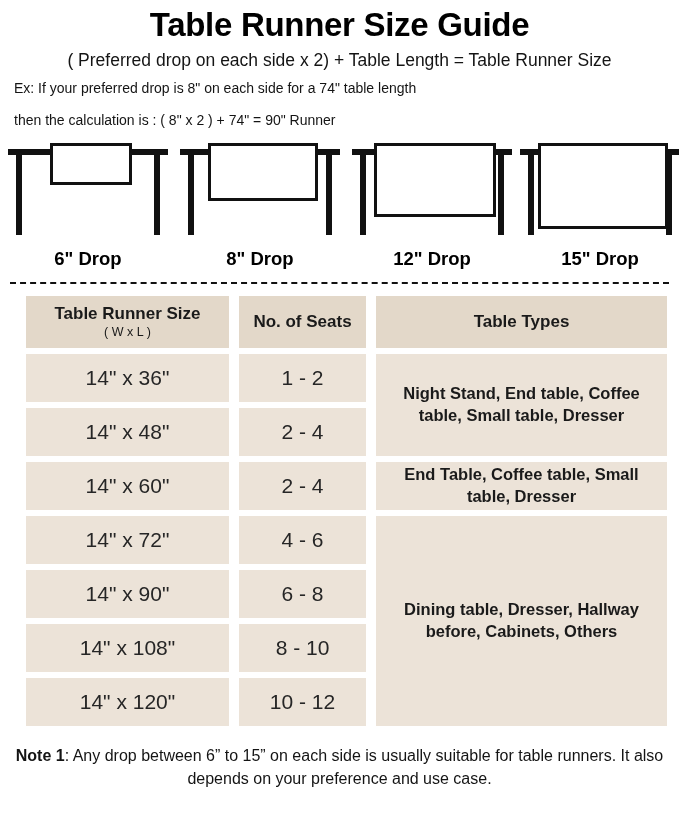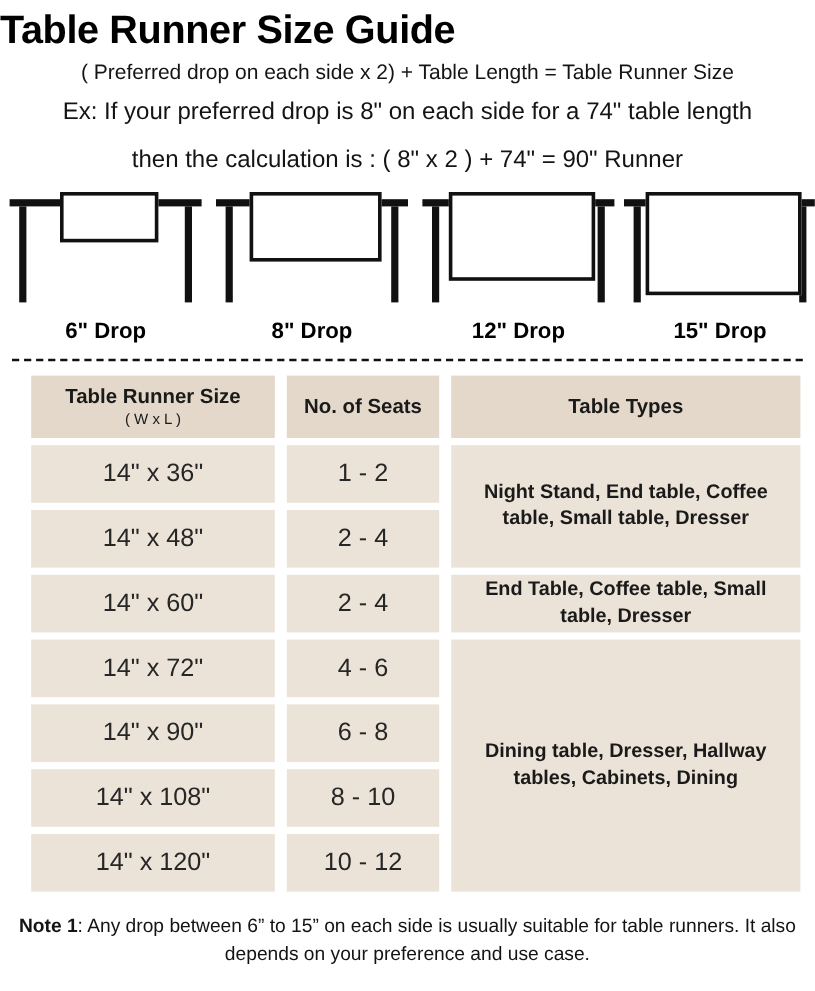--- a/index.html
+++ b/index.html
@@ -16,36 +16,35 @@
   }
   .page {
     width: 679px;
     height: 826px;
     position: relative;
     box-sizing: border-box;
   }
 
   
   .title {
-    text-align: left;
+    text-align: center;
     font-size: 33px;
     font-weight: bold;
     letter-spacing: -0.3px;
     margin: 6px 0 2px 0;
     color: #000;
   }
   .subtitle {
     text-align: center;
     font-size: 17.5px;
     margin: 6px 0 0 0;
     color: #141414;
   }
   .example {
-    text-align: center;
-    font-size: 20px;
+    font-size: 14px;
     line-height: 1.42;
     margin: 8px 14px 0 14px;
     color: #141414;
   }
 
   
   .diagram {
     position: relative;
     height: 105px;
     margin: 10px 8px 0 8px;
@@ -233,21 +232,21 @@
       <div class="cell seat-cell">4 - 6</div>
       <div class="cell seat-cell">6 - 8</div>
       <div class="cell seat-cell">8 - 10</div>
       <div class="cell seat-cell">10 - 12</div>
     </div>
 
     <div class="col-types">
       <div class="cell head h-head">Table Types</div>
       <div class="cell type-cell" style="height:102px;">Night Stand, End table, Coffee table, Small table, Dresser</div>
       <div class="cell type-cell" style="height:48px;">End Table, Coffee table, Small table, Dresser</div>
-      <div class="cell type-cell" style="height:210px;">Dining table, Dresser, Hallway tables, Cabinets, Dining</div>
+      <div class="cell type-cell" style="height:210px;">Dining table, Dresser, Hallway before, Cabinets, Others</div>
     </div>
 
   </div>
 
   <div class="notes">
     <p><b>Note 1</b><span>: Any drop between 6” to 15” on each side is usually suitable for table runners. It also depends on your preference and use case.</span></p>
   </div>
 
 </div>
 

